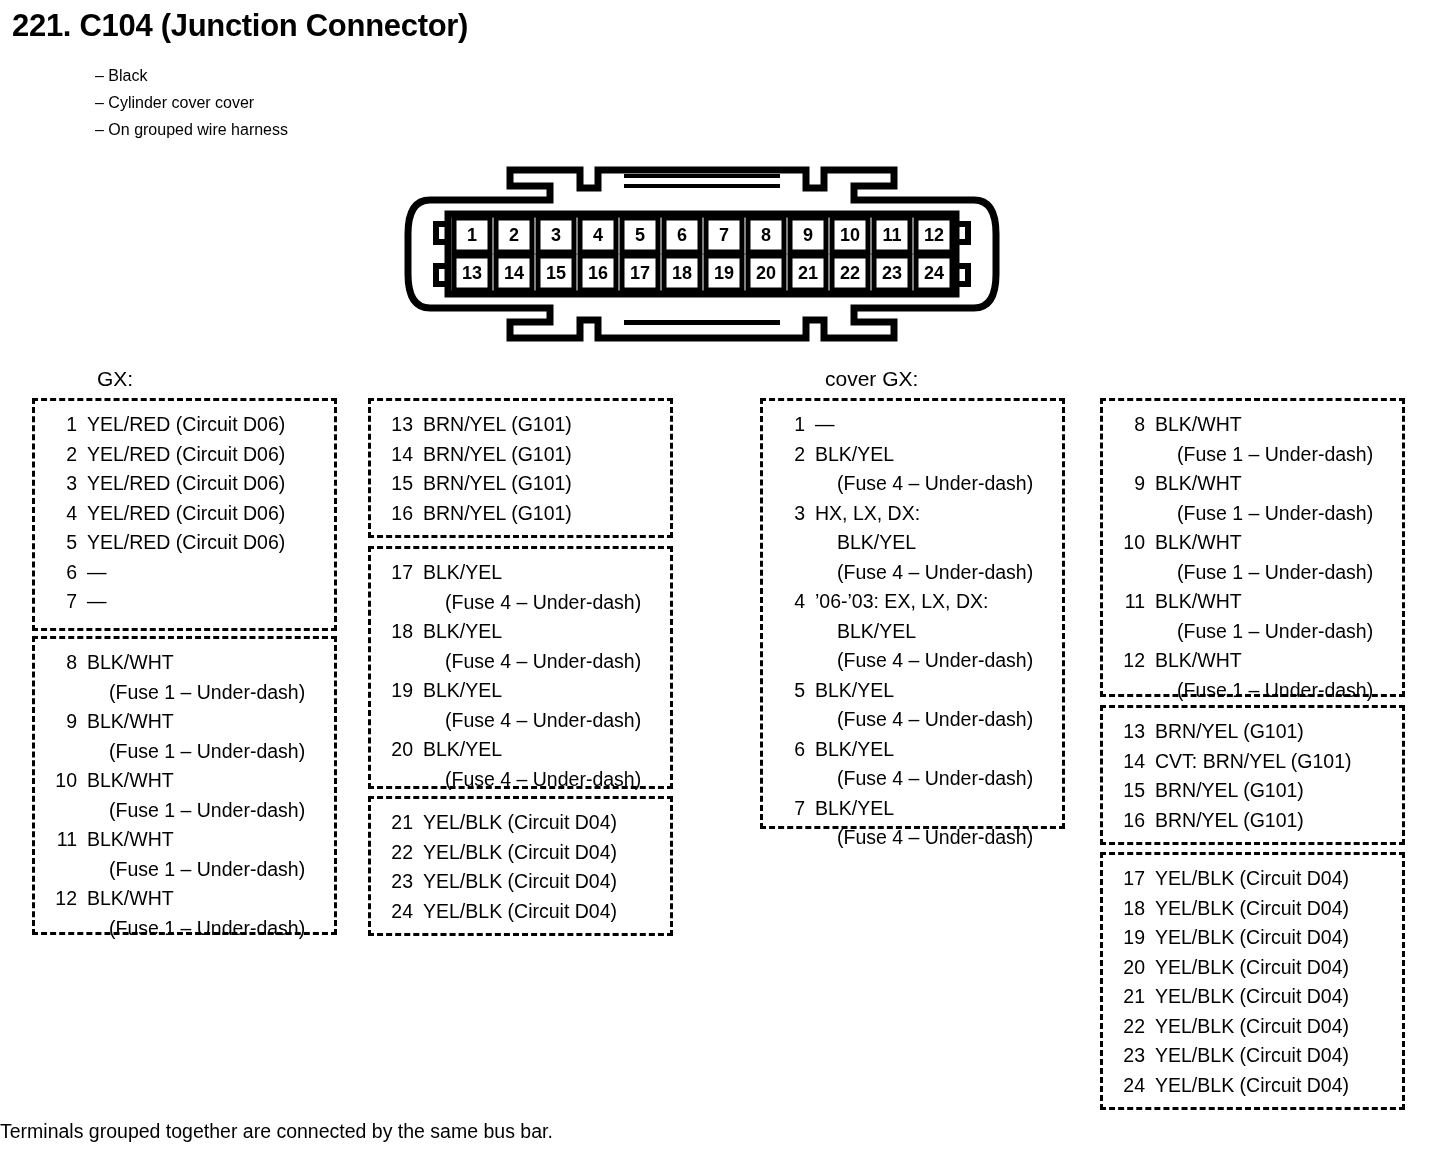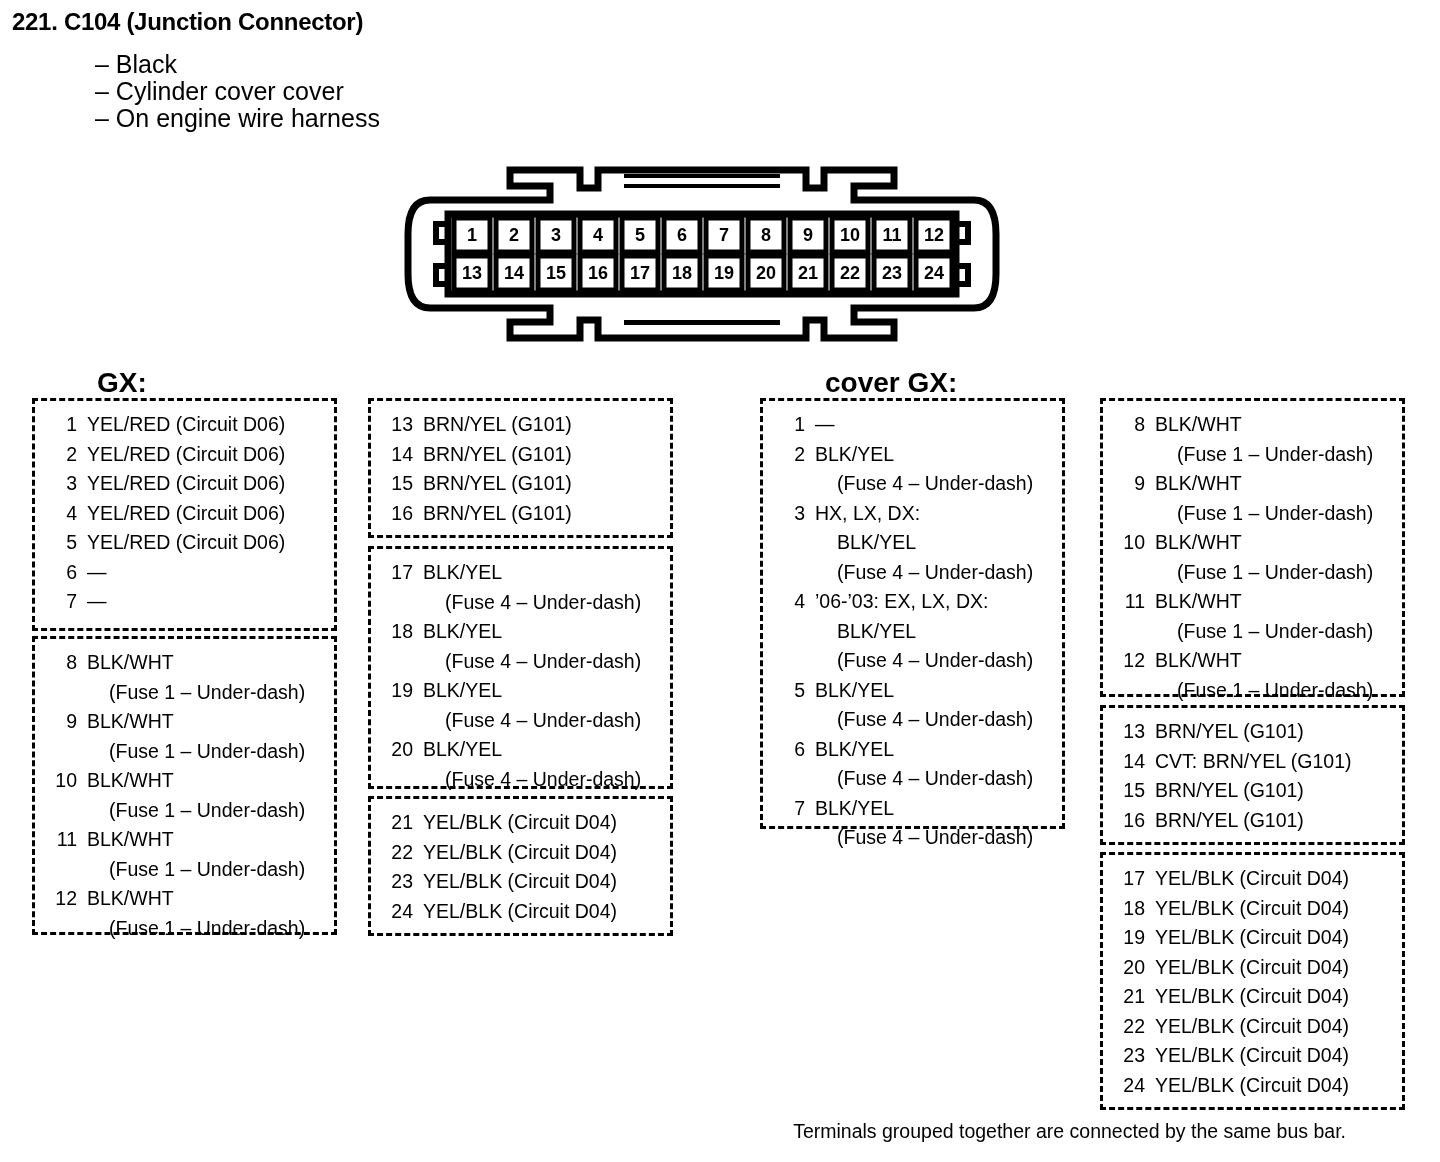--- a/index.html
+++ b/index.html
@@ -14,49 +14,49 @@
     font-family: "Liberation Sans", sans-serif;
     color: #000000;
     overflow: hidden;
   }
 
   
   #page-title {
     position: absolute;
     left: 12px;
     top: 8px;
-    font-size: 24px;
+    font-size: 31px;
     font-weight: bold;
     letter-spacing: -0.3px;
     white-space: nowrap;
     text-align: right;
   }
   #subtitle-list {
     position: absolute;
     left: 95px;
-    top: 51px;
-    font-size: 25px;
+    top: 62px;
+    font-size: 16px;
     line-height: 27px;
   }
   .subtitle-line {
     white-space: nowrap;
   }
 
   
   #connector-diagram {
     position: absolute;
     left: 402px;
     top: 162px;
   }
 
   
   .variant-heading {
     position: absolute;
-    font-size: 28px;
-    font-weight: bold;
+    font-size: 21px;
+    font-weight: normal;
     white-space: nowrap;
   }
   #heading-gx { left: 97px; top: 367px; }
   #heading-except-gx { left: 825px; top: 367px; }
 
   
   .pin-box {
     position: absolute;
     border: 3px dashed #000000;
     box-sizing: border-box;
@@ -96,34 +96,34 @@
   #box-egx-2 { left: 1100px; top: 398px; width: 305px; height: 299px; }
   #box-egx-3 { left: 1100px; top: 705px; width: 305px; height: 140px; }
   #box-egx-4 { left: 1100px; top: 852px; width: 305px; height: 258px; }
 
   
   #footer-note {
     position: absolute;
     left: 0;
     top: 1120px;
     width: 1346px;
-    text-align: right;
+    text-align: left;
     font-size: 19.5px;
     white-space: nowrap;
   }
 </style>
 </head>
 <body>
 
 <div id="page-title">221. C104 (Junction Connector)</div>
 
 <div id="subtitle-list">
   <div class="subtitle-line">– Black</div>
   <div class="subtitle-line">– Cylinder cover cover</div>
-  <div class="subtitle-line">– On engine wire harness</div>
+  <div class="subtitle-line">– On grouped wire harness</div>
 </div>
 
 <div id="connector-diagram">
   <svg width="600" height="180" viewBox="0 0 600 180">
 
     <path fill="none" stroke="#000000" stroke-width="7" d="M 28 38
              Q 6 38 6 72
              L 6 112
              Q 6 146 28 146
              L 148 146

